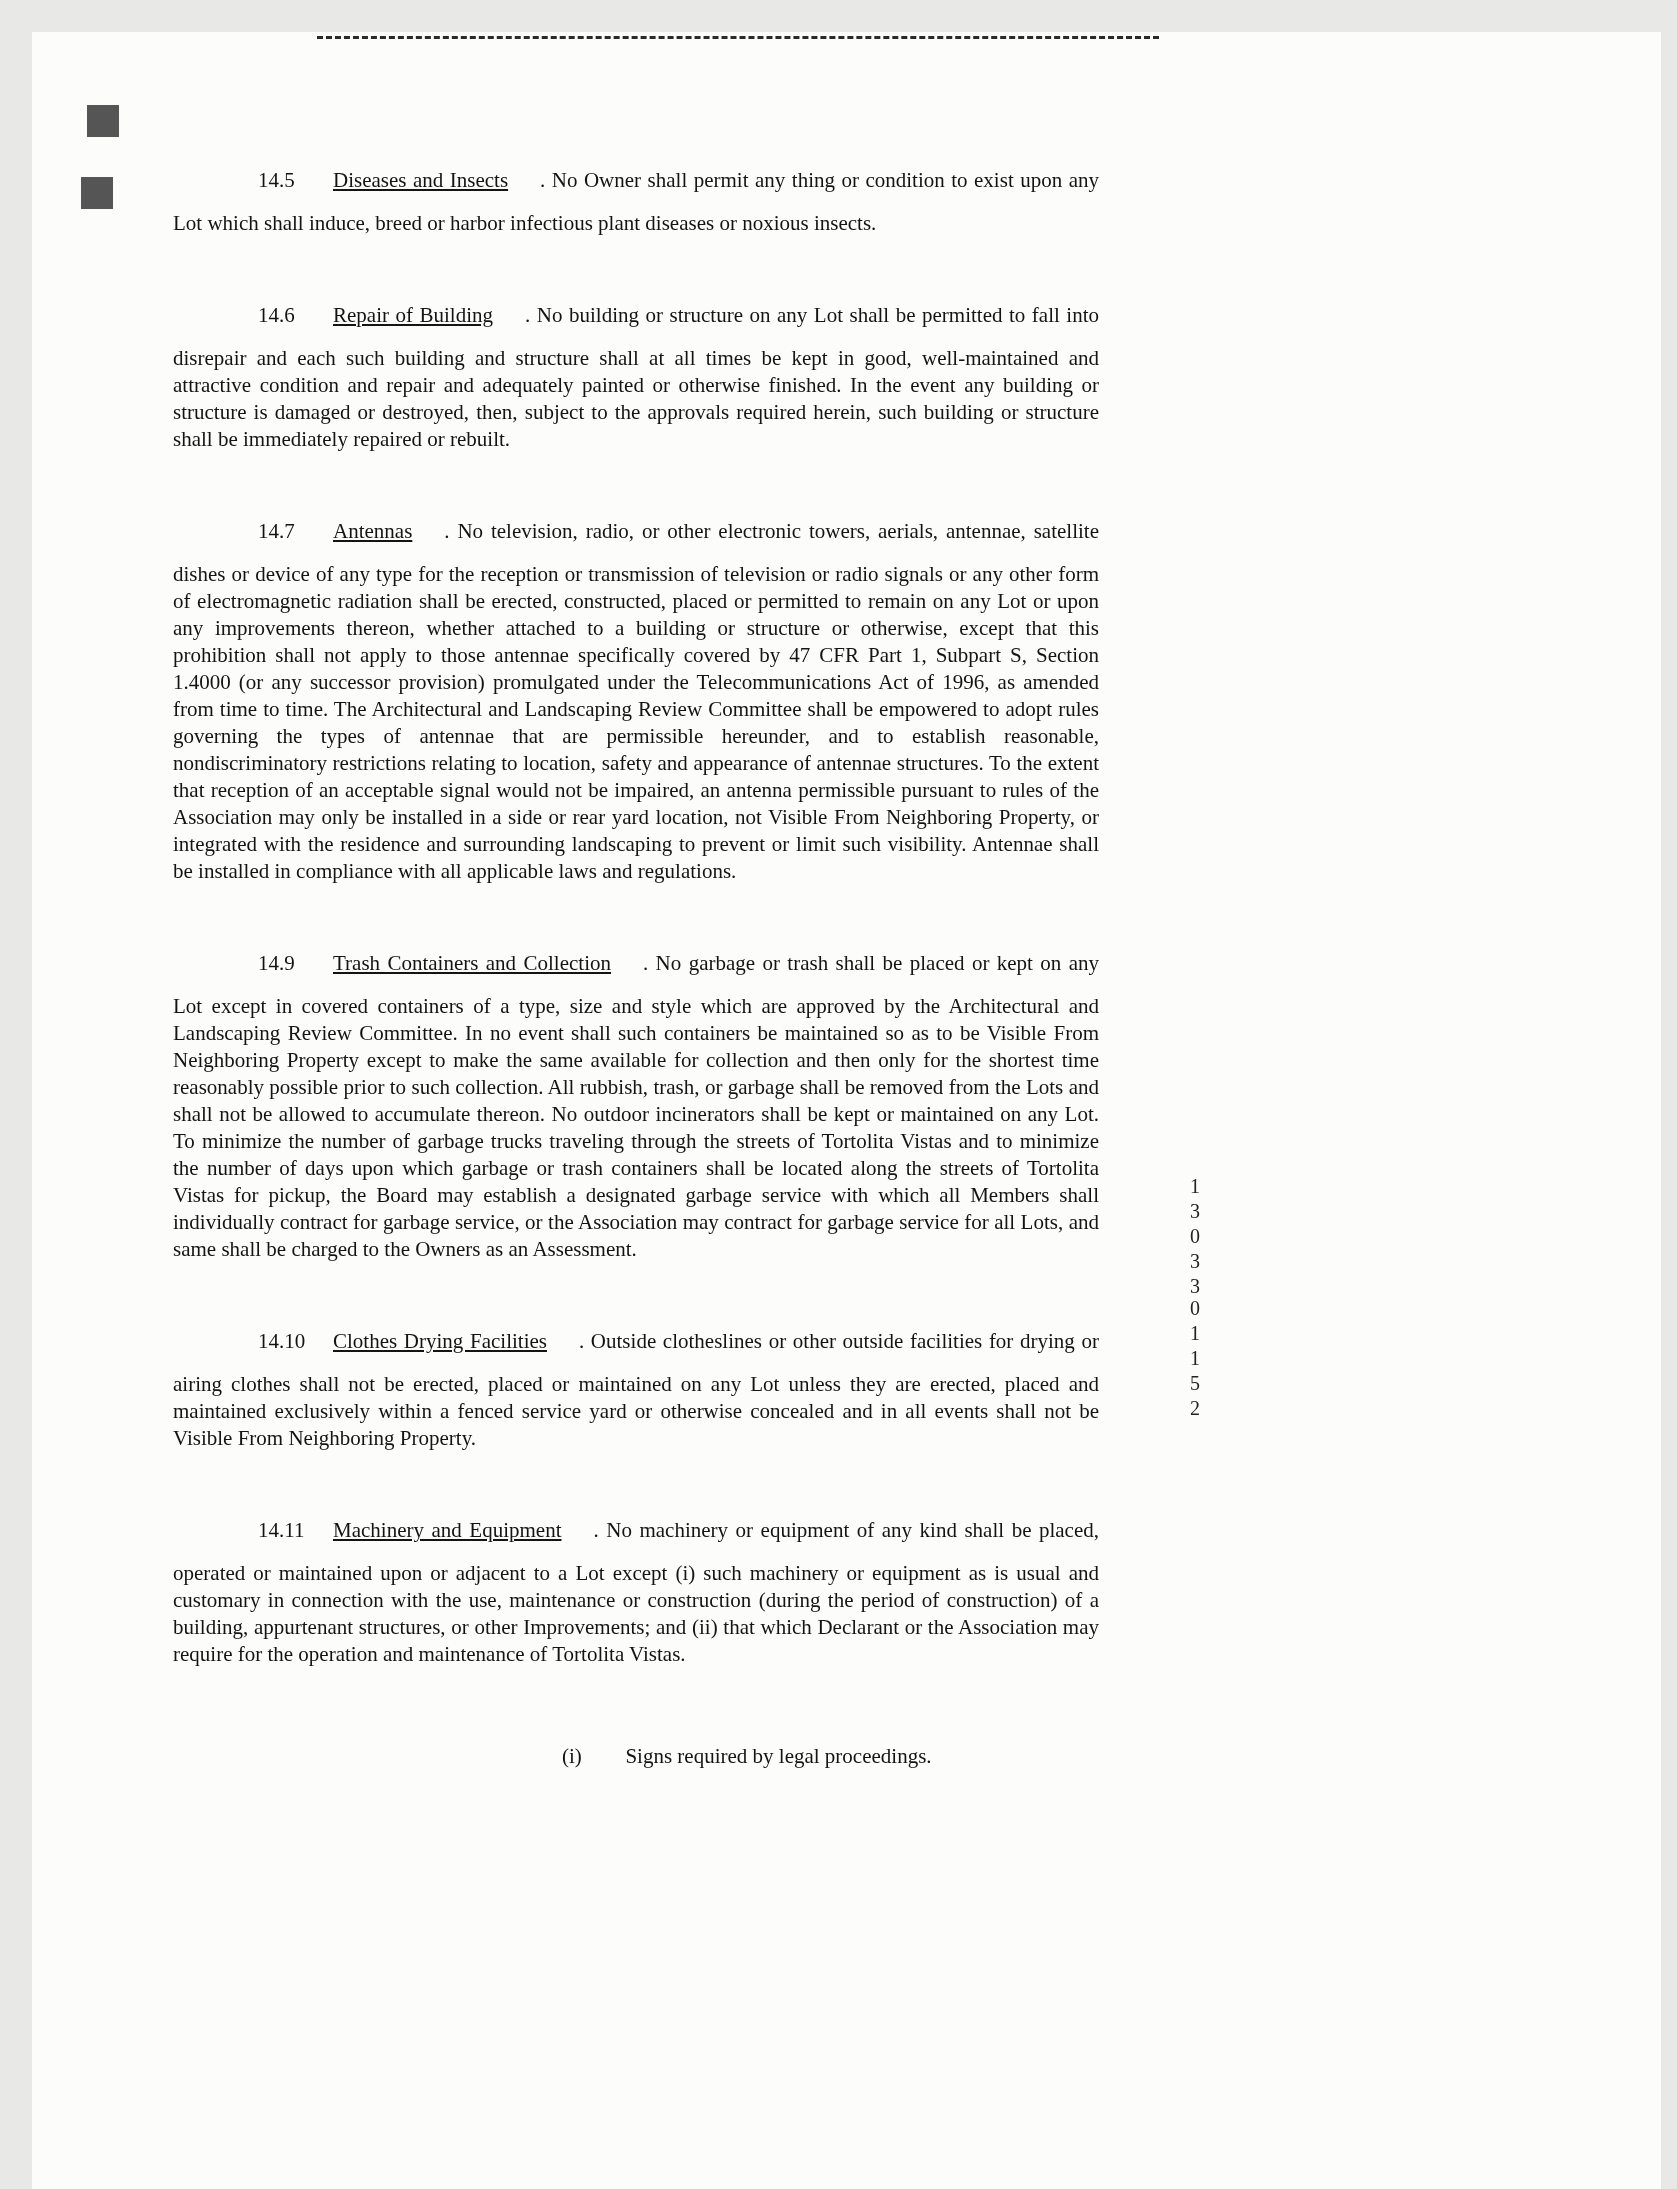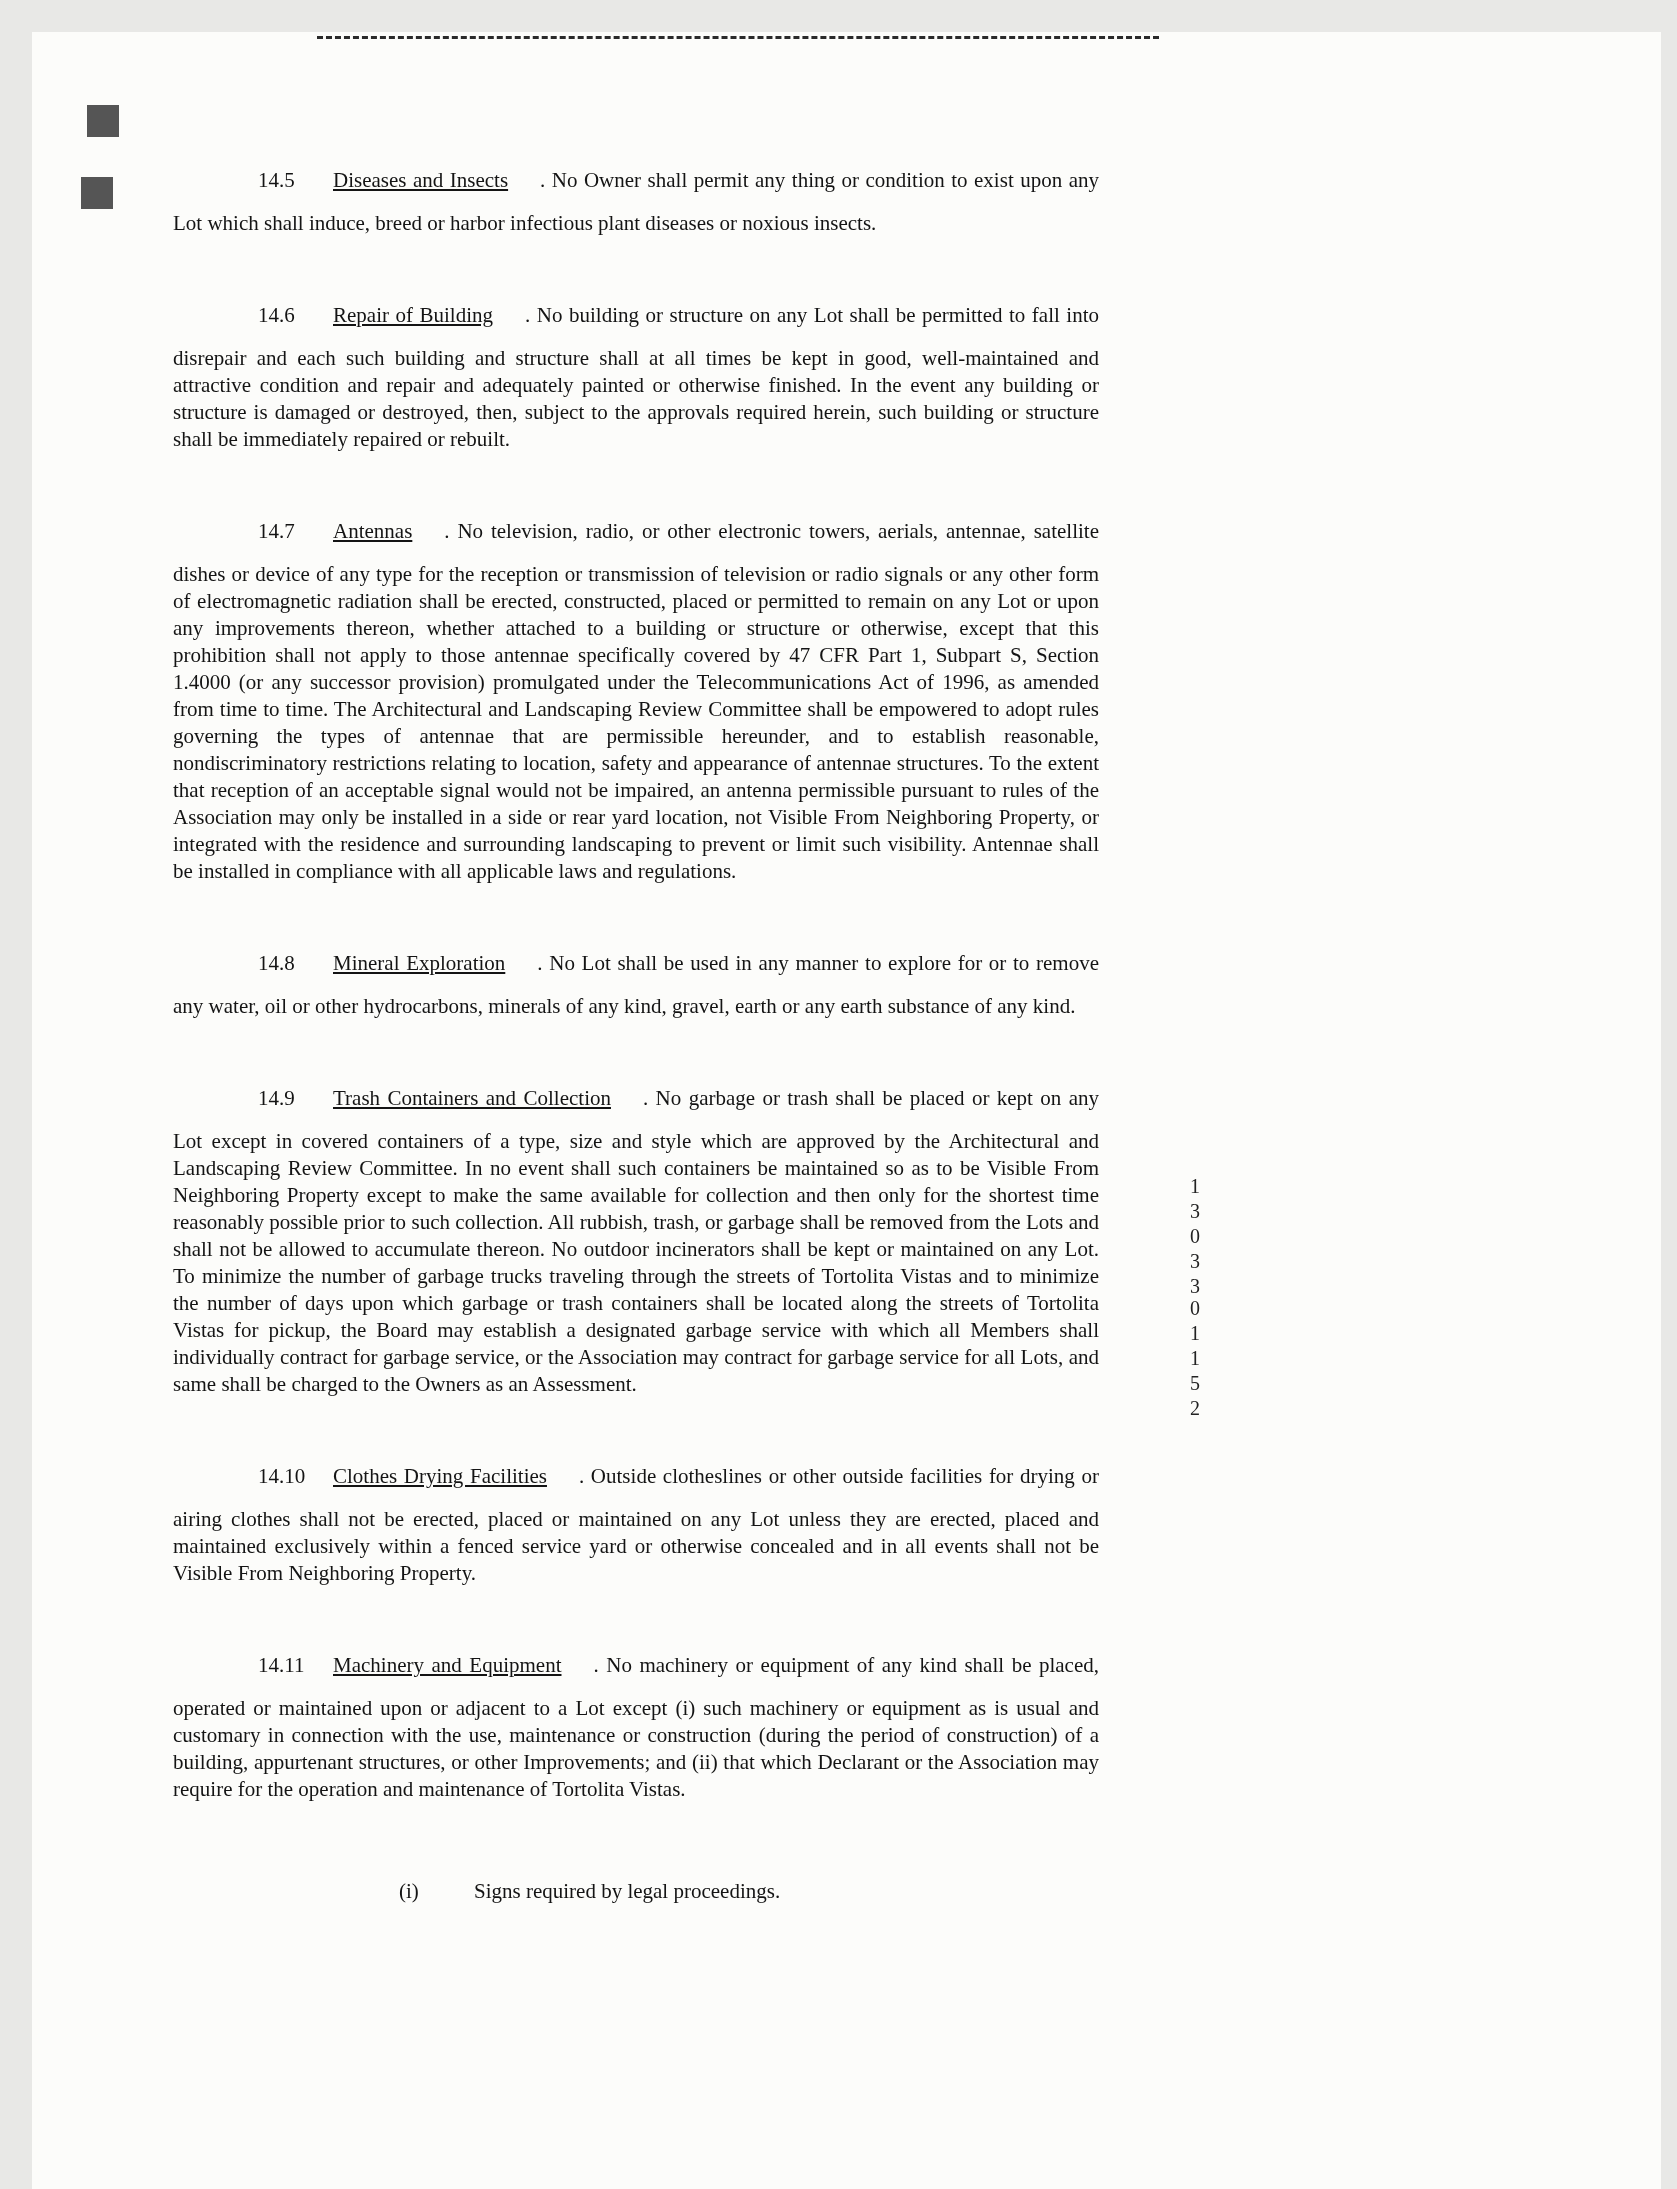--- a/index.html
+++ b/index.html
@@ -32,20 +32,21 @@
     width: 75px;
     text-indent: 0;
   }
   .sec-heading {
     text-decoration: underline;
   }
   .list-item {
     font-size: 21px;
     line-height: 27px;
     margin: 27px 0 16px 210px;
+    text-align: center;
   }
   .li-label {
     display: inline-block;
     width: 75px;
   }
   .page-number {
     position: absolute;
     left: 109px;
     top: 1929px;
     width: 990px;
@@ -88,21 +89,20 @@
   <div class="artifact tick-2"></div>
 
   <div class="content">
 
     <p class="sec"><span class="sec-num">14.5</span><span class="sec-heading">Diseases and Insects</span><span class="sec-body">.  No Owner shall permit any thing or condition to exist upon any Lot which shall induce, breed or harbor infectious plant diseases or noxious insects.</span></p>
 
     <p class="sec"><span class="sec-num">14.6</span><span class="sec-heading">Repair of Building</span><span class="sec-body">.  No building or structure on any Lot shall be permitted to fall into disrepair and each such building and structure shall at all times be kept in good, well-maintained and attractive condition and repair and adequately painted or otherwise finished.  In the event any building or structure is damaged or destroyed, then, subject to the approvals required herein, such building or structure shall be immediately repaired or rebuilt.</span></p>
 
     <p class="sec"><span class="sec-num">14.7</span><span class="sec-heading">Antennas</span><span class="sec-body">.  No television, radio, or other electronic towers, aerials, antennae, satellite dishes or device of any type for the reception or transmission of television or radio signals or any other form of electromagnetic radiation shall be erected, constructed, placed or permitted to remain on any Lot or upon any improvements thereon, whether attached to a building or structure or otherwise, except that this prohibition shall not apply to those antennae specifically covered by 47 CFR Part 1, Subpart S, Section 1.4000 (or any successor provision) promulgated under the Telecommunications Act of 1996, as amended from time to time.  The Architectural and Landscaping Review Committee shall be empowered to adopt rules governing the types of antennae that are permissible hereunder, and to establish reasonable, nondiscriminatory restrictions relating to location, safety and appearance of antennae structures.  To the extent that reception of an acceptable signal would not be impaired, an antenna permissible pursuant to rules of the Association may only be installed in a side or rear yard location, not Visible From Neighboring Property, or integrated with the residence and surrounding landscaping to prevent or limit such visibility.  Antennae shall be installed in compliance with all applicable laws and regulations.</span></p>
 
-    <p class="sec"><span class="sec-num">14.8</span><span class="sec-heading">Mineral Exploration</span><span class="sec-body">.  No Lot shall be used in any manner to explore for or to remove any water, oil or other hydrocarbons, minerals of any kind, gravel, earth or any earth substance of any kind.</span></p>
 
     <p class="sec"><span class="sec-num">14.9</span><span class="sec-heading">Trash Containers and Collection</span><span class="sec-body">.  No garbage or trash shall be placed or kept on any Lot except in covered containers of a type, size and style which are approved by the Architectural and Landscaping Review Committee.  In no event shall such containers be maintained so as to be Visible From Neighboring Property except to make the same available for collection and then only for the shortest time reasonably possible prior to such collection.  All rubbish, trash, or garbage shall be removed from the Lots and shall not be allowed to accumulate thereon.  No outdoor incinerators shall be kept or maintained on any Lot.  To minimize the number of garbage trucks traveling through the streets of Tortolita Vistas and to minimize the number of days upon which garbage or trash containers shall be located along the streets of Tortolita Vistas for pickup, the Board may establish a designated garbage service with which all Members shall individually contract for garbage service, or the Association may contract for garbage service for all Lots, and same shall be charged to the Owners as an Assessment.</span></p>
 
     <p class="sec"><span class="sec-num">14.10</span><span class="sec-heading">Clothes Drying Facilities</span><span class="sec-body">.  Outside clotheslines or other outside facilities for drying or airing clothes shall not be erected, placed or maintained on any Lot unless they are erected, placed and maintained exclusively within a fenced service yard or otherwise concealed and in all events shall not be Visible From Neighboring Property.</span></p>
 
     <p class="sec"><span class="sec-num">14.11</span><span class="sec-heading">Machinery and Equipment</span><span class="sec-body">.  No machinery or equipment of any kind shall be placed, operated or maintained upon or adjacent to a Lot except (i) such machinery or equipment as is usual and customary in connection with the use, maintenance or construction (during the period of construction) of a building, appurtenant structures, or other Improvements; and (ii) that which Declarant or the Association may require for the operation and maintenance of Tortolita Vistas.</span></p>
 
 
     <p class="list-item"><span class="li-label">(i)</span><span>Signs required by legal proceedings.</span></p>
 

